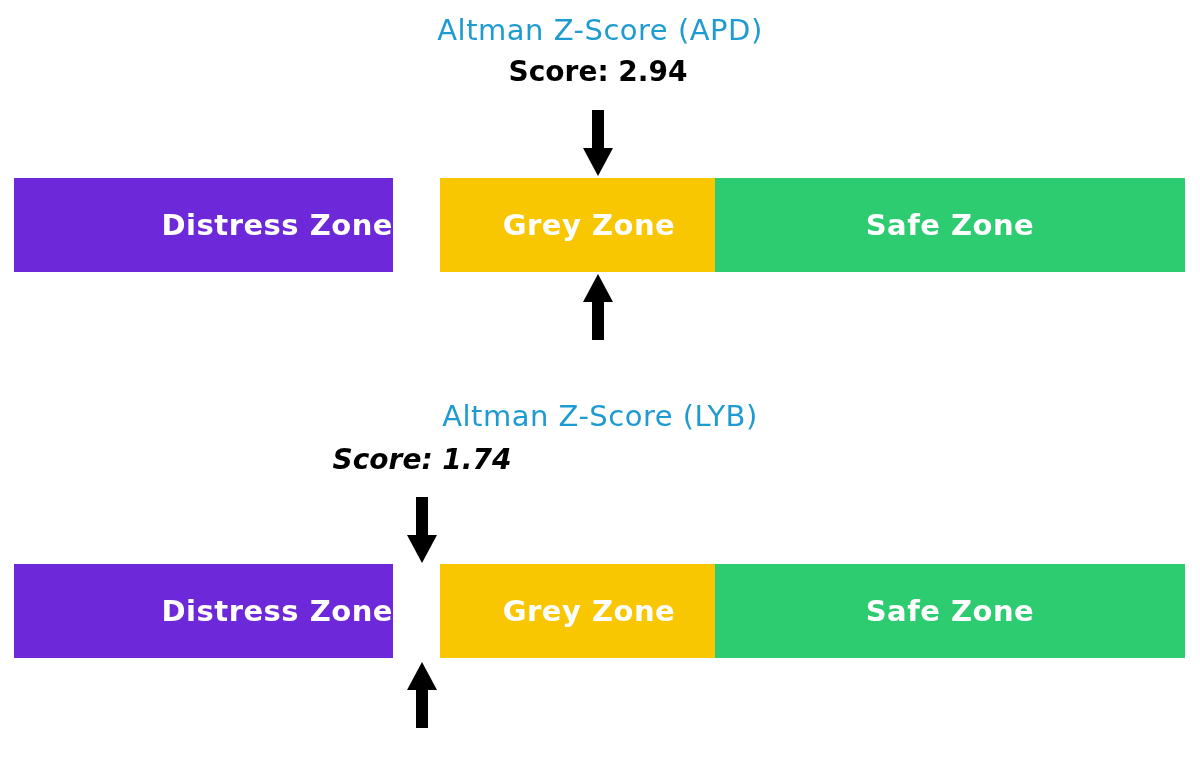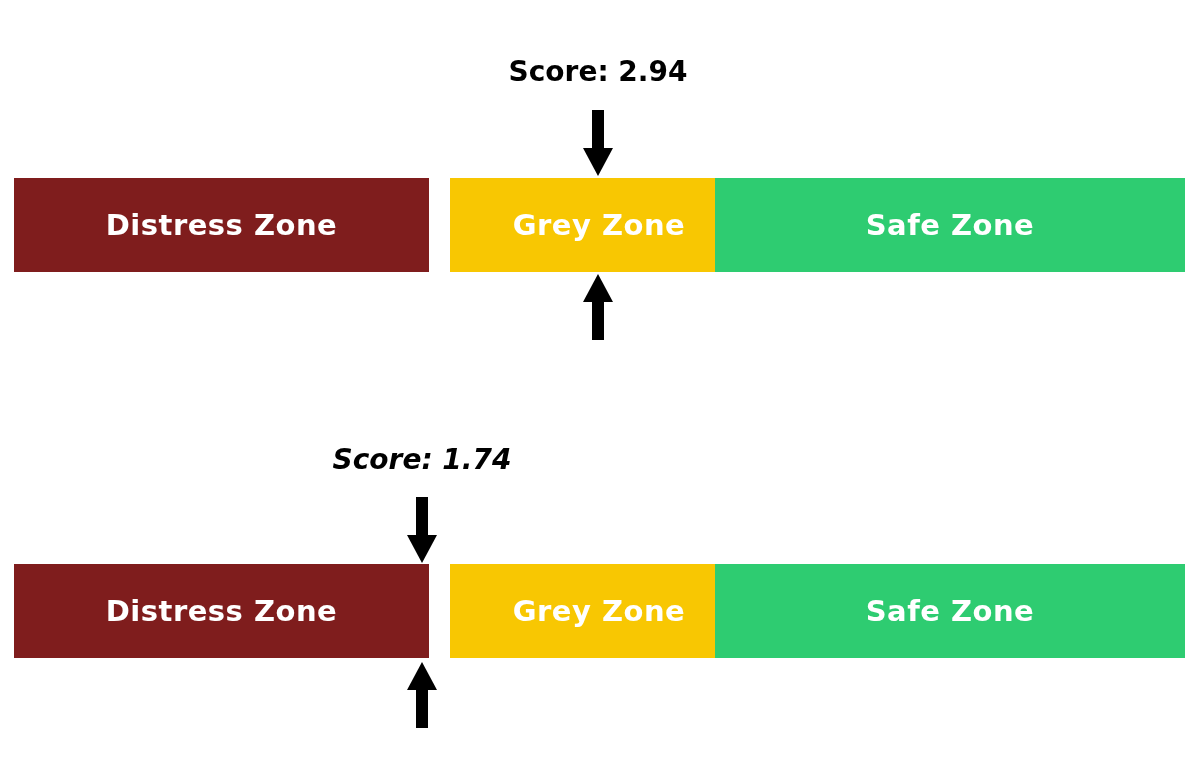--- a/index.html
+++ b/index.html
@@ -58,29 +58,30 @@
     height: 100%;
     display: flex;
     align-items: center;
     justify-content: center;
     color: #ffffff;
     font-size: 29px;
     font-weight: bold;
     letter-spacing: 0.5px;
     white-space: nowrap;
   }
-  .zone-distress { left: 0;      width: 415px; background: #7f1d1d; }
-  .zone-grey     { left: 436px;  width: 298px; background: #f8c702; }
+  .zone-distress { left: 0;      width: 379px; background: #6d28d9; justify-content: flex-end; }
+  .zone-grey     { left: 426px;  width: 298px; background: #f8c702; }
   .zone-safe     { left: 701px;  width: 470px; background: #2ecc71; }
 </style>
 </head>
 <body>
 
 <div class="canvas">
 
+  <div class="chart-title title-apd">Altman Z-Score (APD)</div>
 
   <div class="score-label score-apd">Score: 2.94</div>
 
   <div class="arrow arrow-down-apd">
     <svg width="30" height="66" viewBox="0 0 30 66" xmlns="http://www.w3.org/2000/svg">
       <rect x="9" y="0" width="12" height="40" fill="#000000"></rect>
       <polygon points="0,38 30,38 15,66" fill="#000000"></polygon>
     </svg>
   </div>
 
@@ -96,20 +97,21 @@
     </div>
   </div>
 
   <div class="arrow arrow-up-apd">
     <svg width="30" height="66" viewBox="0 0 30 66" xmlns="http://www.w3.org/2000/svg">
       <polygon points="0,28 30,28 15,0" fill="#000000"></polygon>
       <rect x="9" y="26" width="12" height="40" fill="#000000"></rect>
     </svg>
   </div>
 
+  <div class="chart-title title-lyb">Altman Z-Score (LYB)</div>
 
   <div class="score-label score-lyb">Score: 1.74</div>
 
   <div class="arrow arrow-down-lyb">
     <svg width="30" height="66" viewBox="0 0 30 66" xmlns="http://www.w3.org/2000/svg">
       <rect x="9" y="0" width="12" height="40" fill="#000000"></rect>
       <polygon points="0,38 30,38 15,66" fill="#000000"></polygon>
     </svg>
   </div>
 

